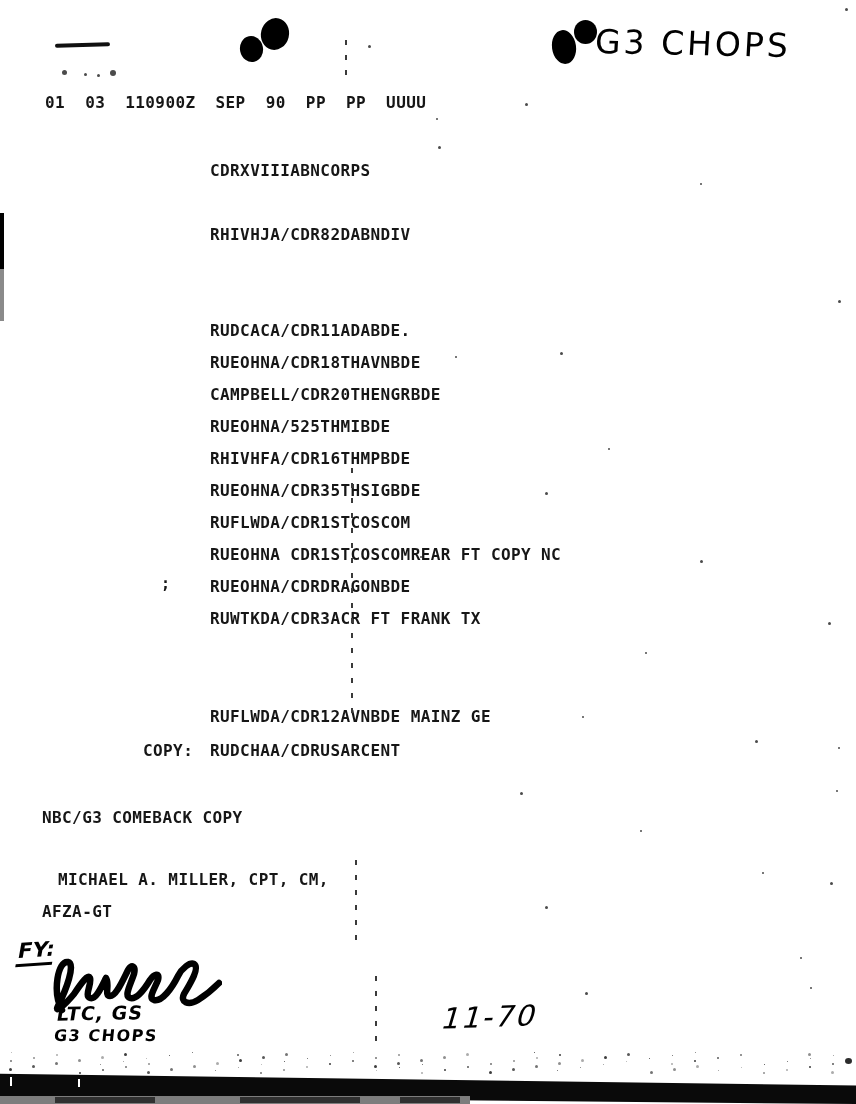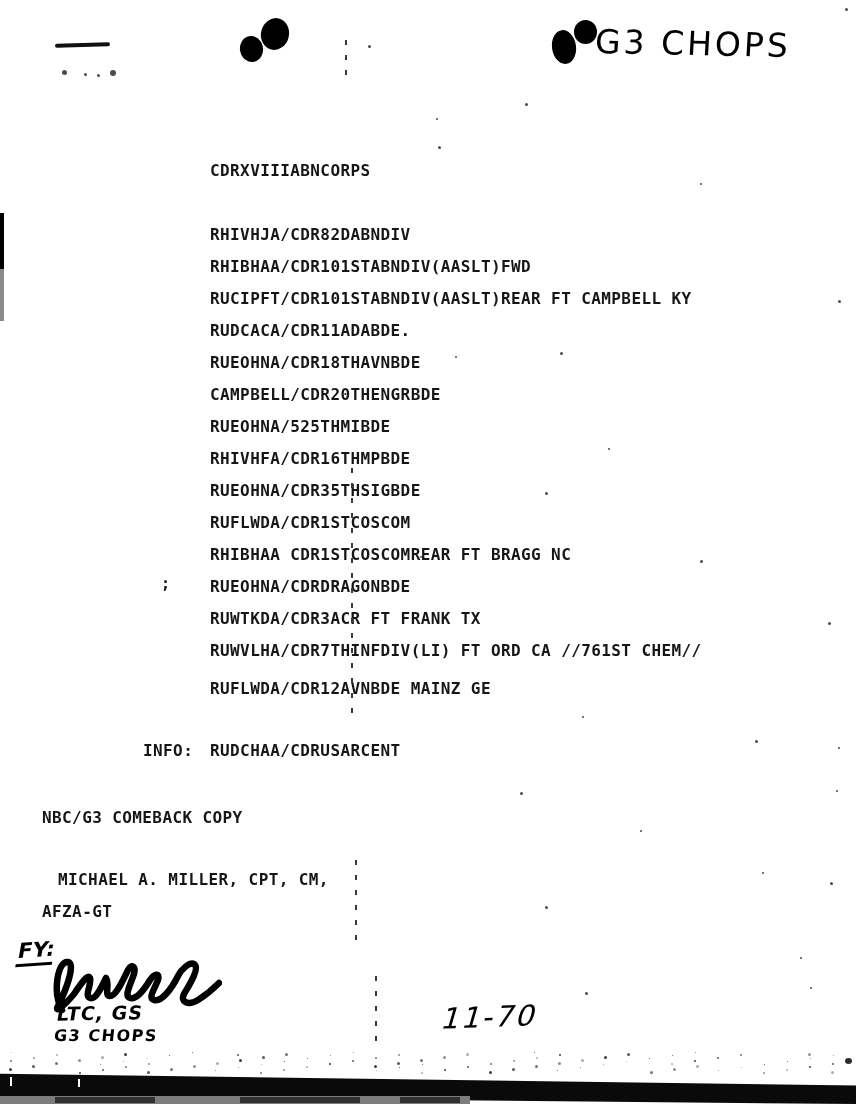--- a/index.html
+++ b/index.html
@@ -107,41 +107,39 @@
   <div class="dash"></div>
   <div class="leftbar"></div>
 
   <div class="blob" style="left:240px;top:36px;width:23px;height:26px;transform:rotate(-12deg)"></div>
   <div class="blob" style="left:261px;top:18px;width:28px;height:32px;transform:rotate(14deg)"></div>
   <div class="blob" style="left:552px;top:30px;width:24px;height:34px;transform:rotate(-8deg)"></div>
   <div class="blob" style="left:574px;top:20px;width:23px;height:24px"></div>
 
   <div class="hand hw-top-right" style="left:595px;top:24px">G3 CHOPS</div>
 
+  <div class="typed" style="left:45px;top:95px">01  03  110900Z  SEP  90  PP  PP  UUUU</div>
 
   <div class="typed" style="left:210px;top:163px">CDRXVIIIABNCORPS</div>
   <div class="typed" style="left:210px;top:227px">RHIVHJA/CDR82DABNDIV</div>
-  <div class="typed" style="left:210px;top:259px">RHIBHAA/CDR101STABNDIV(AASLT)FWD</div>
-  <div class="typed" style="left:210px;top:291px">RUCIPFT/CDR101STABNDIV(AASLT)REAR FT CAMPBELL KY</div>
   <div class="typed" style="left:210px;top:323px">RUDCACA/CDR11ADABDE.</div>
   <div class="typed" style="left:210px;top:355px">RUEOHNA/CDR18THAVNBDE</div>
   <div class="typed" style="left:210px;top:387px">CAMPBELL/CDR20THENGRBDE</div>
   <div class="typed" style="left:210px;top:419px">RUEOHNA/525THMIBDE</div>
   <div class="typed" style="left:210px;top:451px">RHIVHFA/CDR16THMPBDE</div>
   <div class="typed" style="left:210px;top:483px">RUEOHNA/CDR35THSIGBDE</div>
   <div class="typed" style="left:210px;top:515px">RUFLWDA/CDR1STCOSCOM</div>
-  <div class="typed" style="left:210px;top:547px">RHIBHAA CDR1STCOSCOMREAR FT BRAGG NC</div>
+  <div class="typed" style="left:210px;top:547px">RUEOHNA CDR1STCOSCOMREAR FT COPY NC</div>
   <div class="typed" style="left:210px;top:579px">RUEOHNA/CDRDRAGONBDE</div>
   <div class="typed" style="left:210px;top:611px">RUWTKDA/CDR3ACR FT FRANK TX</div>
-  <div class="typed" style="left:210px;top:643px">RUWVLHA/CDR7THINFDIV(LI) FT ORD CA //761ST CHEM//</div>
-  <div class="typed" style="left:210px;top:681px">RUFLWDA/CDR12AVNBDE MAINZ GE</div>
+  <div class="typed" style="left:210px;top:709px">RUFLWDA/CDR12AVNBDE MAINZ GE</div>
 
   <div class="typed" style="left:161px;top:576px;font-size:15px">;</div>
 
-  <div class="typed" style="left:143px;top:743px">INFO:</div>
+  <div class="typed" style="left:143px;top:743px">COPY:</div>
   <div class="typed" style="left:210px;top:743px">RUDCHAA/CDRUSARCENT</div>
 
   <div class="typed" style="left:42px;top:810px">NBC/G3 COMEBACK COPY</div>
 
   <div class="typed" style="left:58px;top:872px">MICHAEL A. MILLER, CPT, CM,</div>
   <div class="typed" style="left:42px;top:904px">AFZA-GT</div>
 
   <div class="hand hw-initials" style="left:18px;top:938px">FY:</div>
 
   <svg style="position:absolute;left:42px;top:950px" width="180" height="70" viewBox="0 0 180 70">

